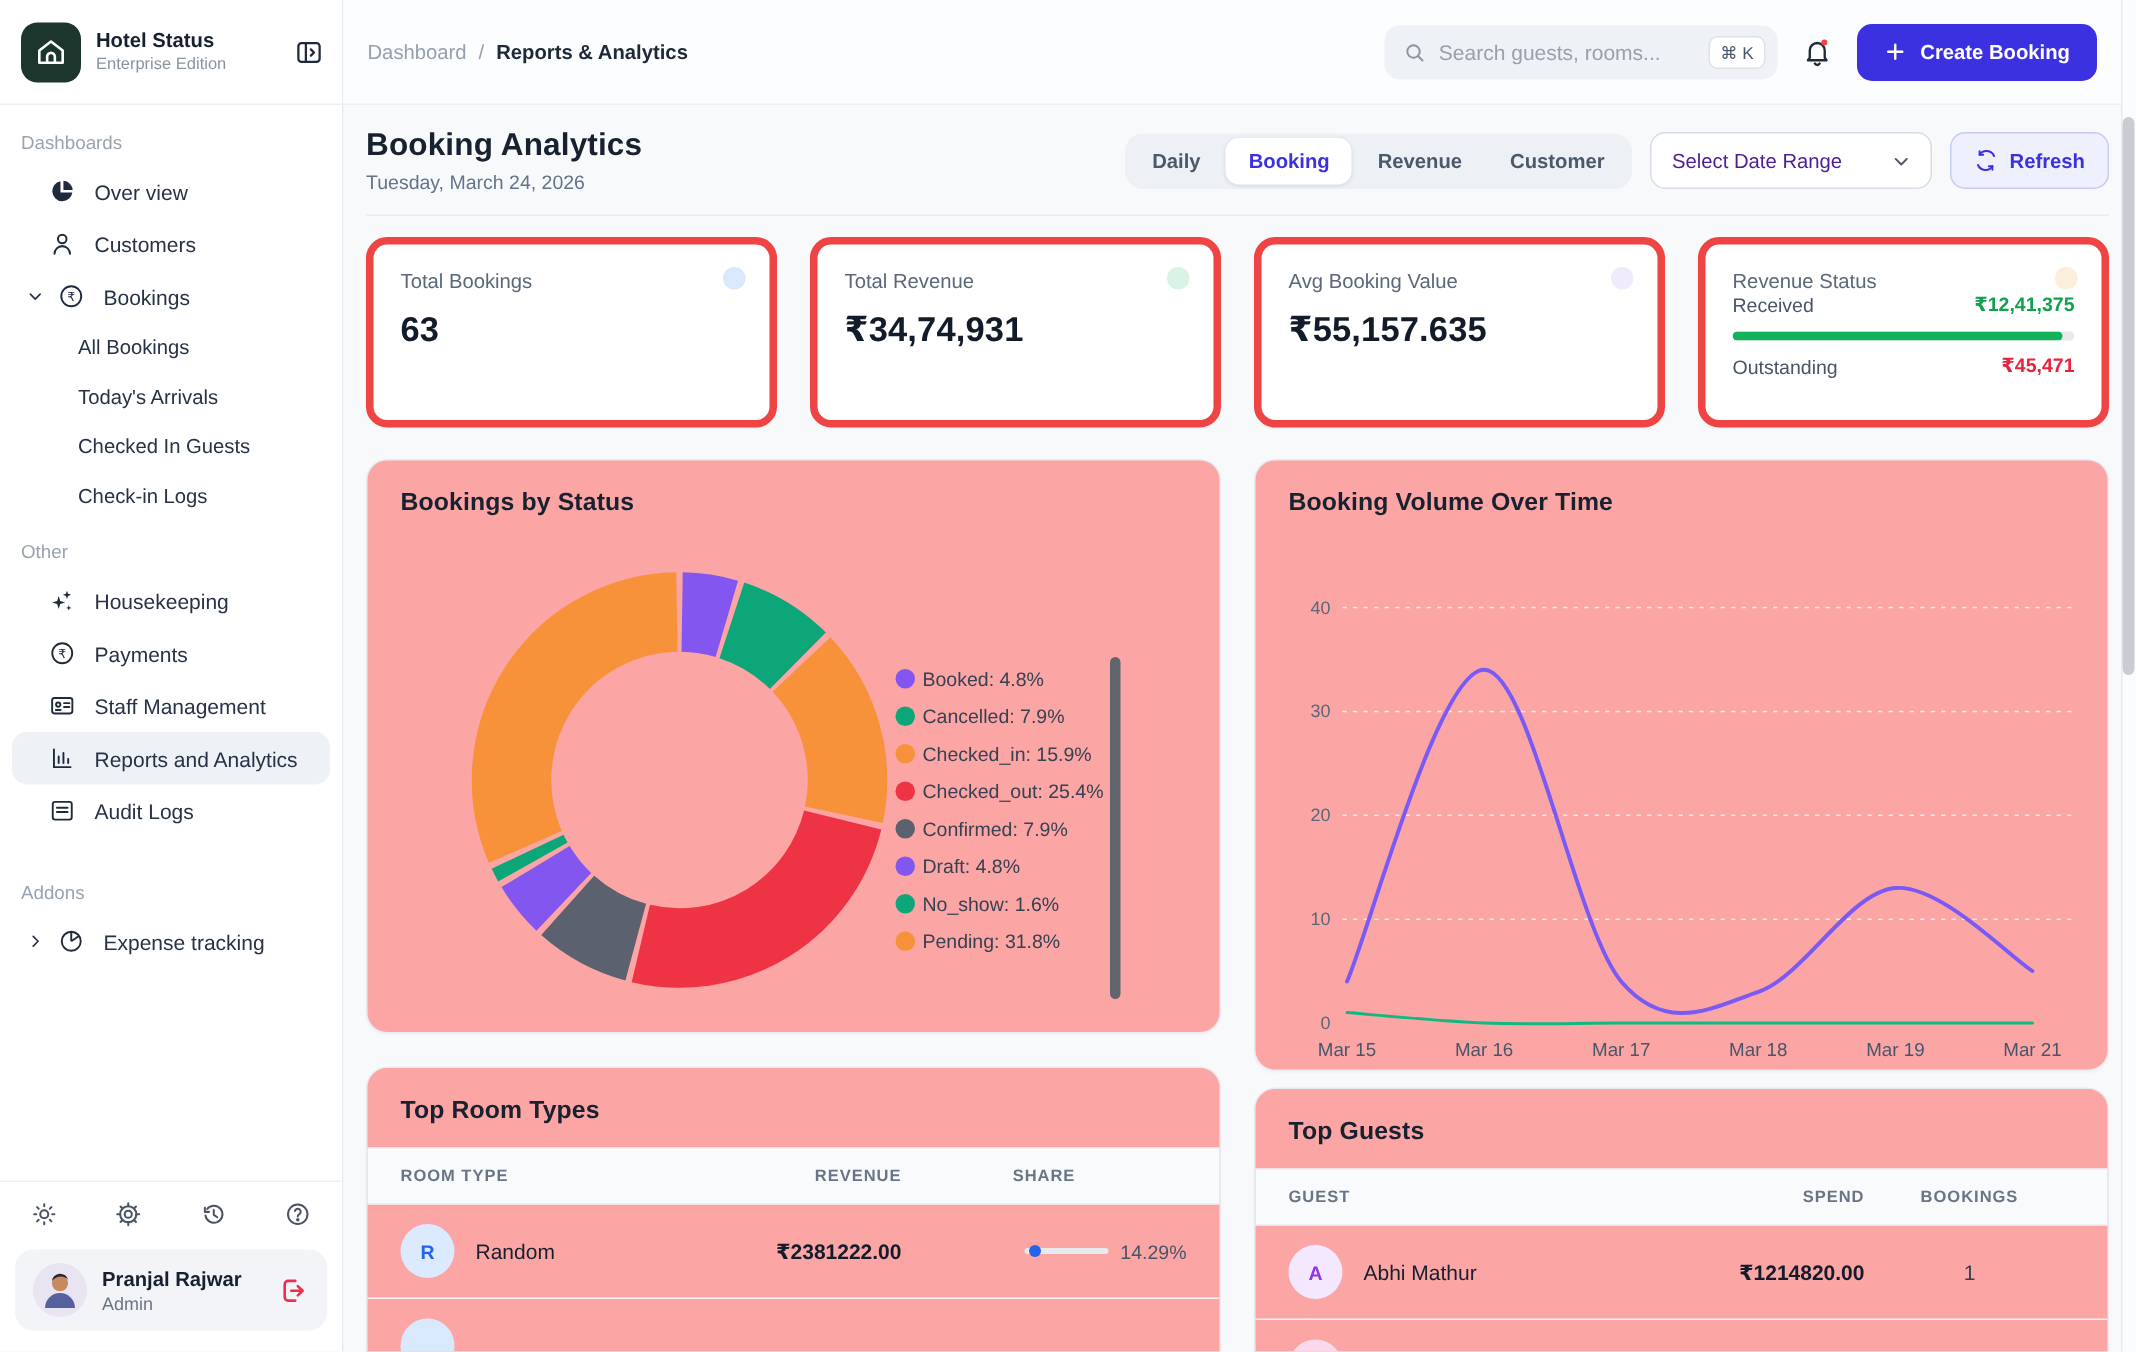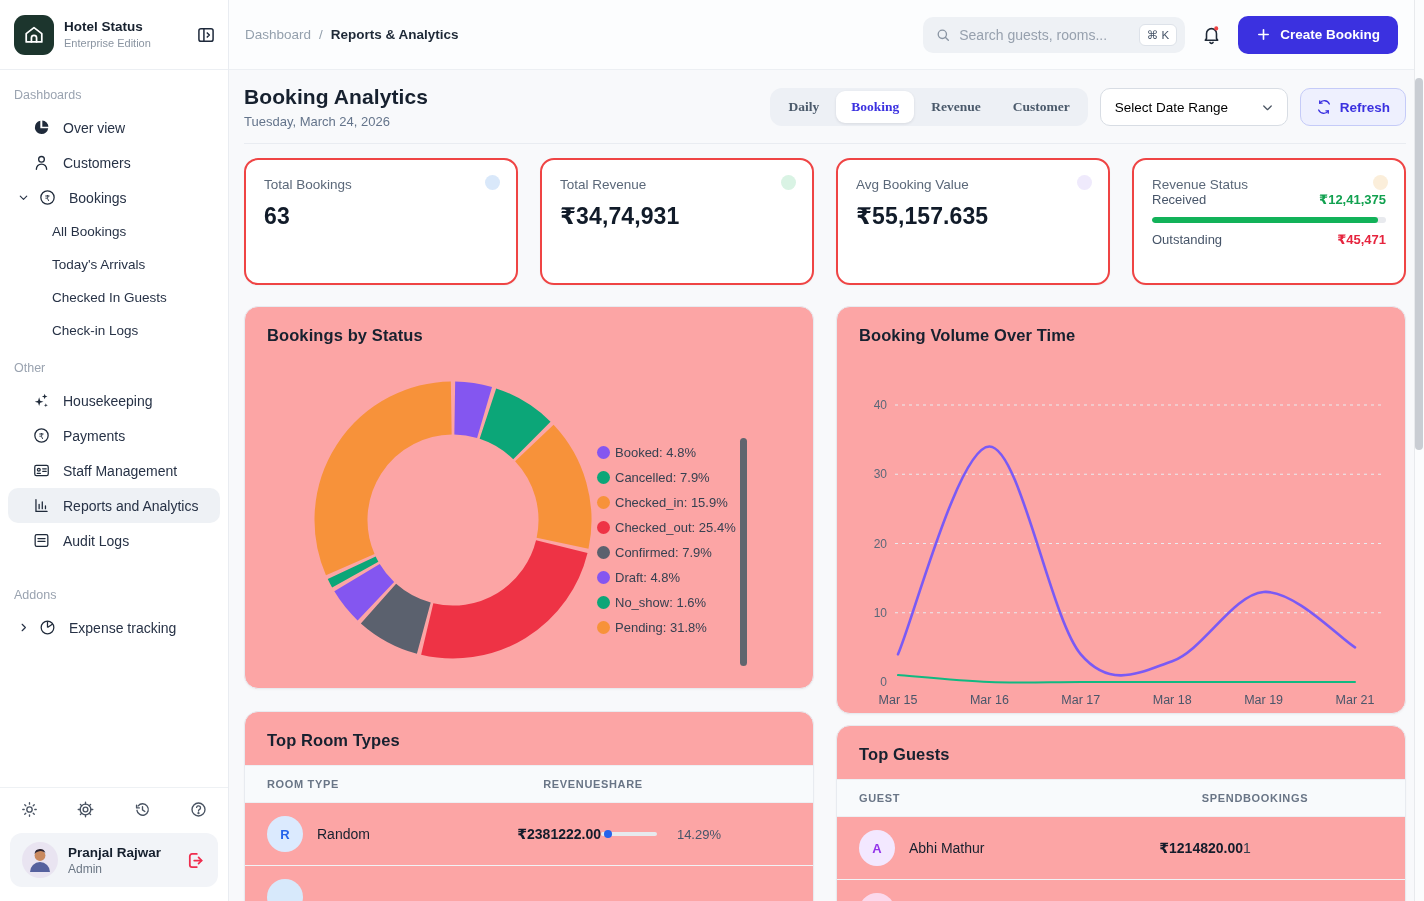--- a/index.html
+++ b/index.html
@@ -43,28 +43,28 @@
   .bell{position:relative;color:#1f2937;background:none;border:none;cursor:pointer;display:flex}
   .create-btn{height:38px;border-radius:10px;background:#3b31e0;color:#fff;border:none;font-size:13.5px;font-weight:700;display:flex;align-items:center;gap:9px;padding:0 18px;cursor:pointer;font-family:inherit}
 
   
   .content{padding:0 18px 0 15px;flex:1;min-height:0}
   .title-row{display:flex;align-items:center;padding:15px 0 14px;border-bottom:1px solid #e9ecf1}
   .page-title{font-size:21px;font-weight:800;color:#17212f;letter-spacing:.1px}
   .page-date{font-size:13px;color:#64748b;margin-top:5px}
   .controls{margin-left:auto;display:flex;align-items:center;gap:12px}
   .seg{display:flex;background:#edf0f5;border-radius:12px;padding:3px;gap:2px}
-  .seg-item{padding:8px 15px;font-size:13.5px;color:#4b5a6b;border-radius:9px;font-weight:600;background:none;border:none;cursor:pointer;font-family:Liberation Serif, serif}
+  .seg-item{padding:8px 15px;font-size:13.5px;color:#4b5a6b;border-radius:9px;font-weight:600;background:none;border:none;cursor:pointer;font-family:Liberation Sans, sans-serif}
   .seg-item.active{background:#fff;color:#3b31e0;box-shadow:0 1px 3px rgba(16,24,40,.1)}
-  .select{height:38px;width:188px;border-radius:10px;border:1px solid #d8dde4;background:#fff;display:flex;align-items:center;justify-content:space-between;padding:0 12px 0 14px;font-size:13.5px;color:#000000;cursor:pointer}
+  .select{height:38px;width:188px;border-radius:10px;border:1px solid #d8dde4;background:#fff;display:flex;align-items:center;justify-content:space-between;padding:0 12px 0 14px;font-size:13.5px;color:#4c1d95;cursor:pointer}
   .refresh-btn{height:38px;border-radius:10px;background:#eef0fe;border:1px solid #c5cbf8;color:#3b31e0;font-size:13.5px;font-weight:700;display:flex;align-items:center;gap:8px;padding:0 15px;cursor:pointer;font-family:inherit}
 
   
   .stats-row{display:grid;grid-template-columns:repeat(4,1fr);gap:22px;margin-top:14px}
-  .stat-card{background:#fff;border:2px solid #ef4444;border-radius:14px;height:127px;padding:17px 18px;position:relative;box-shadow:0 1px 2px rgba(16,24,40,.03)}
+  .stat-card{background:#fff;border:5px solid #ef4444;border-radius:14px;height:127px;padding:17px 18px;position:relative;box-shadow:0 1px 2px rgba(16,24,40,.03)}
   .stat-dot{position:absolute;top:15px;right:16px;width:15px;height:15px;border-radius:50%}
   .stat-label{font-size:13.5px;color:#5b6879}
   .stat-value{font-size:23px;font-weight:800;color:#111b29;margin-top:11px;letter-spacing:.1px}
   .rs-row{display:flex;justify-content:space-between;align-items:center;font-size:13px;color:#475569}
   .rs-green{color:#12a150;font-weight:700}
   .rs-red{color:#e6243e;font-weight:700}
   .rs-bar{height:6px;border-radius:4px;background:#e8eaee;margin-top:10px;overflow:hidden}
   .rs-fill{height:100%;border-radius:4px;background:#12b259}
 
   
@@ -80,22 +80,22 @@
   .legend{position:absolute;left:352px;top:138px;display:flex;flex-direction:column;gap:10px}
   .legend-item{display:flex;align-items:center;gap:5px;cursor:pointer}
   .legend-dot{width:13px;height:13px;border-radius:50%;flex:none}
   .legend-label{font-size:13px;color:#374151}
   .legend-scroll{position:absolute;left:495px;top:131px;width:7px;height:228px;border-radius:4px;background:#60656e}
 
   
   .t-head{display:flex;align-items:center;background:#f8fafc;border-top:1px solid #edf0f4;border-bottom:1px solid #edf0f4;margin-top:15px;padding:12px 22px;font-size:11px;font-weight:700;letter-spacing:.06em;color:#697586;text-transform:uppercase}
   .c1{flex:1}
   .c2{width:130px;text-align:right}
-  .c3{width:190px;display:flex;align-items:center;gap:12px}
-  .c3h{width:190px;text-align:left}
+  .c3{width:190px;display:flex;justify-content:flex-end;align-items:center;gap:0}
+  .c3h{width:190px;text-align:center}
   .t-row{display:flex;align-items:center;padding:13px 22px;border-bottom:1px solid #f1f3f6;cursor:pointer}
   .row-main{display:flex;align-items:center;gap:14px;flex:1}
   .avatar{width:36px;height:36px;border-radius:50%;display:flex;align-items:center;justify-content:center;font-size:13px;font-weight:700;flex:none}
   .row-name{font-size:14px;color:#16202e;font-weight:500}
   .row-money{font-size:14px;font-weight:700;color:#131c2b}
   .share-track{width:56px;height:4px;border-radius:3px;background:#e7eaee;position:relative}
   .share-knob{position:absolute;top:-2px;width:8px;height:8px;border-radius:50%;background:#2563eb}
   .share-pct{font-size:13px;color:#475569;width:52px;text-align:right}
   .bookings-val{font-size:14px;color:#333f4f}
 

